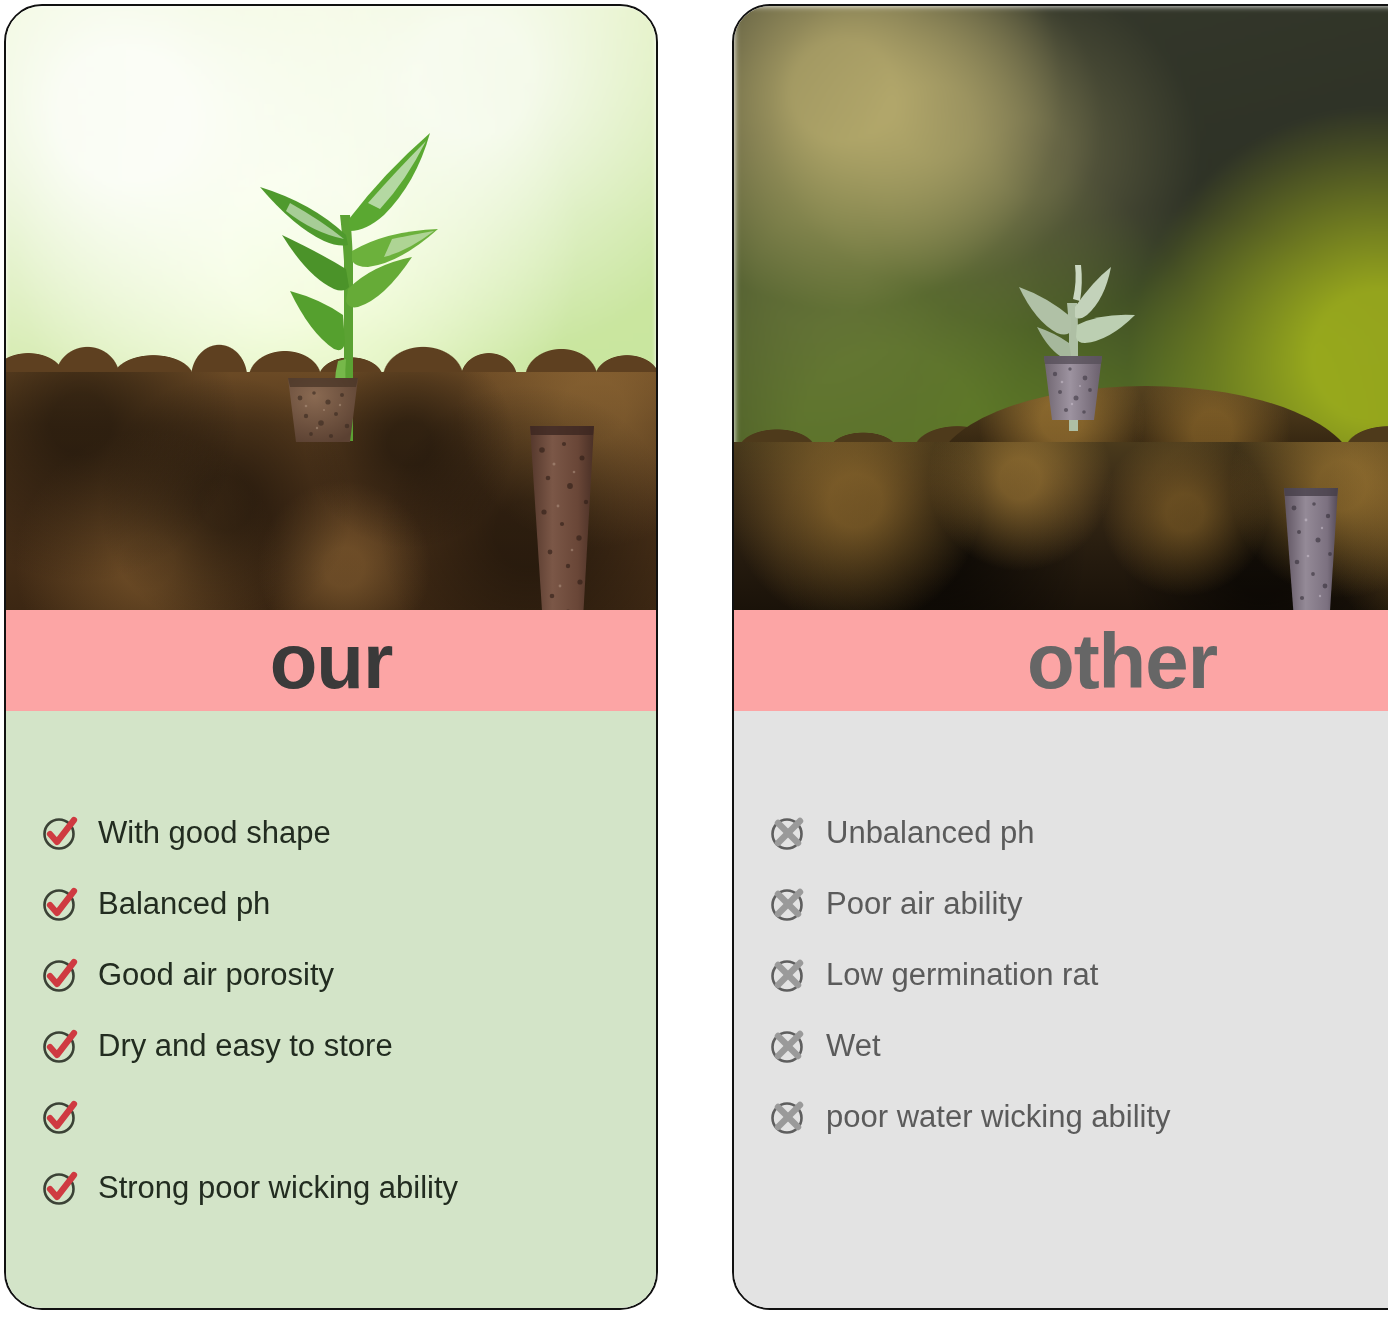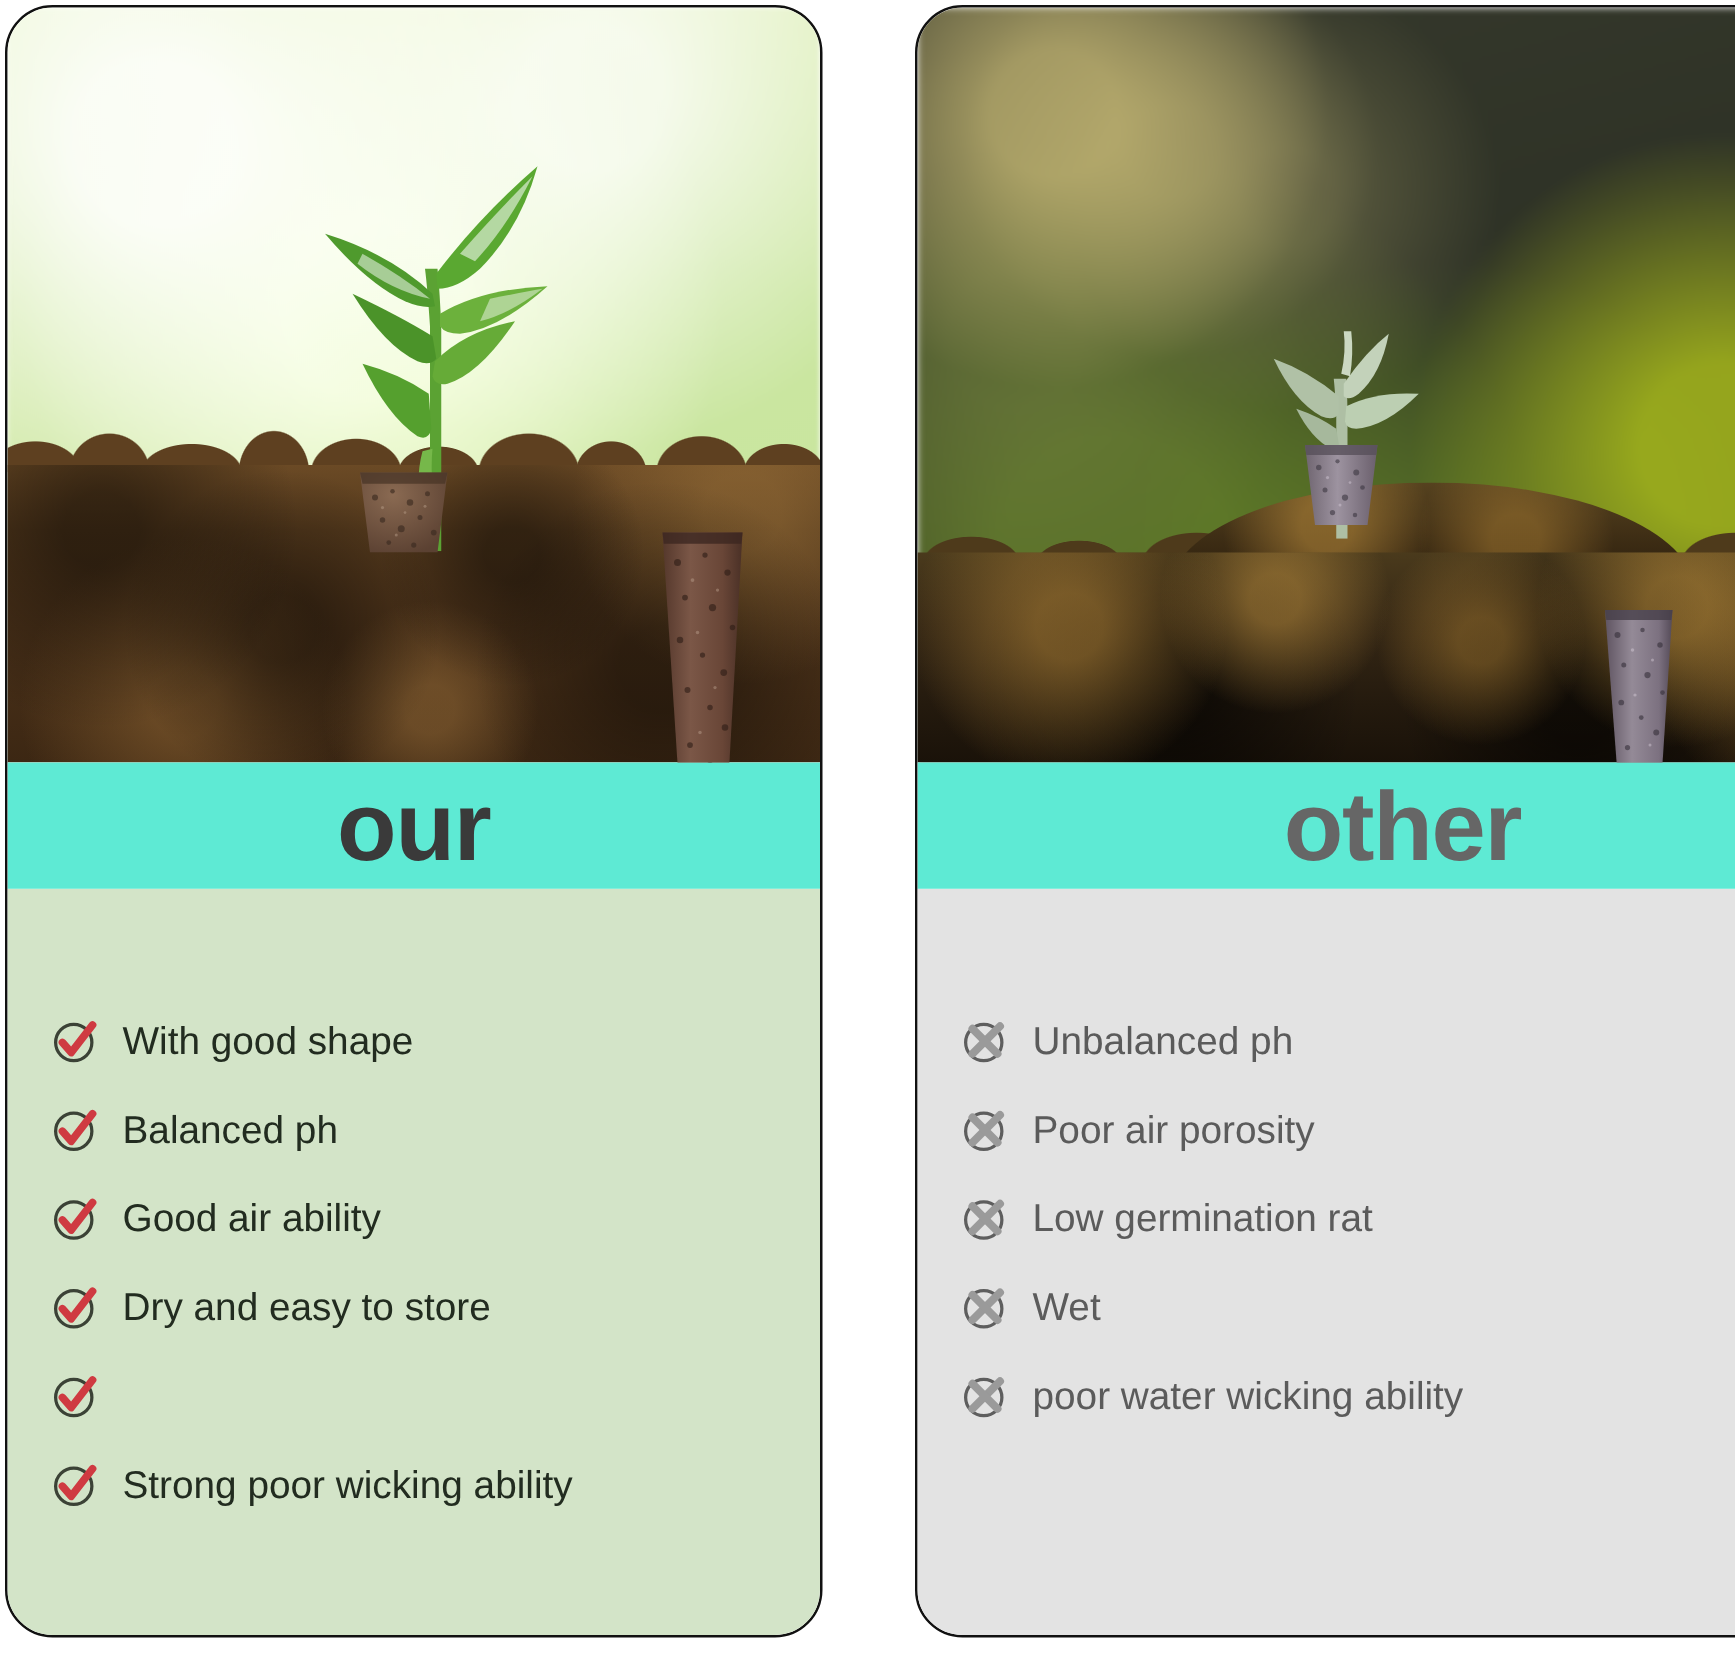--- a/index.html
+++ b/index.html
@@ -186,21 +186,21 @@
   .plug.good-free { left: 518px; top: 414px; width: 76px; height: 262px; z-index: 6; }
   .plug.bad-free  { left: 546px;  top: 478px; width: 62px; height: 196px; z-index: 6; }
 
   
   .band {
     position: absolute;
     left: 0;
     top: 604px;
     width: 100%;
     height: 101px;
-    background: #5eead4;
+    background: #fca5a5;
     display: flex;
     align-items: center;
     justify-content: center;
     z-index: 4;
   }
   .band-title {
     font-size: 78px;
     font-weight: bold;
     letter-spacing: -1px;
     line-height: 1;
@@ -371,21 +371,21 @@
             <path d="M10 21 L17 29 L34 7" fill="none" stroke="#cf3a41" stroke-width="6.2" stroke-linecap="round" stroke-linejoin="round"></path>
           </svg>
           <span class="txt">Balanced ph</span>
         </li>
 
         <li class="feature-item">
           <svg class="mark" viewBox="0 0 40 40">
             <circle cx="19" cy="21" r="14.5" fill="none" stroke="#3b4236" stroke-width="2.6"></circle>
             <path d="M10 21 L17 29 L34 7" fill="none" stroke="#cf3a41" stroke-width="6.2" stroke-linecap="round" stroke-linejoin="round"></path>
           </svg>
-          <span class="txt">Good air ability</span>
+          <span class="txt">Good air porosity</span>
         </li>
 
         <li class="feature-item">
           <svg class="mark" viewBox="0 0 40 40">
             <circle cx="19" cy="21" r="14.5" fill="none" stroke="#3b4236" stroke-width="2.6"></circle>
             <path d="M10 21 L17 29 L34 7" fill="none" stroke="#cf3a41" stroke-width="6.2" stroke-linecap="round" stroke-linejoin="round"></path>
           </svg>
           <span class="txt">Dry and easy to store</span>
         </li>
 
@@ -506,21 +506,21 @@
           </svg>
           <span class="txt">Unbalanced ph</span>
         </li>
 
         <li class="feature-item">
           <svg class="mark" viewBox="0 0 40 40">
             <circle cx="19" cy="21" r="14.5" fill="none" stroke="#5e5e5e" stroke-width="2.6"></circle>
             <path d="M10 30 L32 8" fill="none" stroke="#9a9a9a" stroke-width="6.4" stroke-linecap="round"></path>
             <path d="M10 10 L30 30" fill="none" stroke="#9a9a9a" stroke-width="6.4" stroke-linecap="round"></path>
           </svg>
-          <span class="txt">Poor air porosity</span>
+          <span class="txt">Poor air ability</span>
         </li>
 
         <li class="feature-item">
           <svg class="mark" viewBox="0 0 40 40">
             <circle cx="19" cy="21" r="14.5" fill="none" stroke="#5e5e5e" stroke-width="2.6"></circle>
             <path d="M10 30 L32 8" fill="none" stroke="#9a9a9a" stroke-width="6.4" stroke-linecap="round"></path>
             <path d="M10 10 L30 30" fill="none" stroke="#9a9a9a" stroke-width="6.4" stroke-linecap="round"></path>
           </svg>
           <span class="txt">Low germination rat</span>
         </li>

